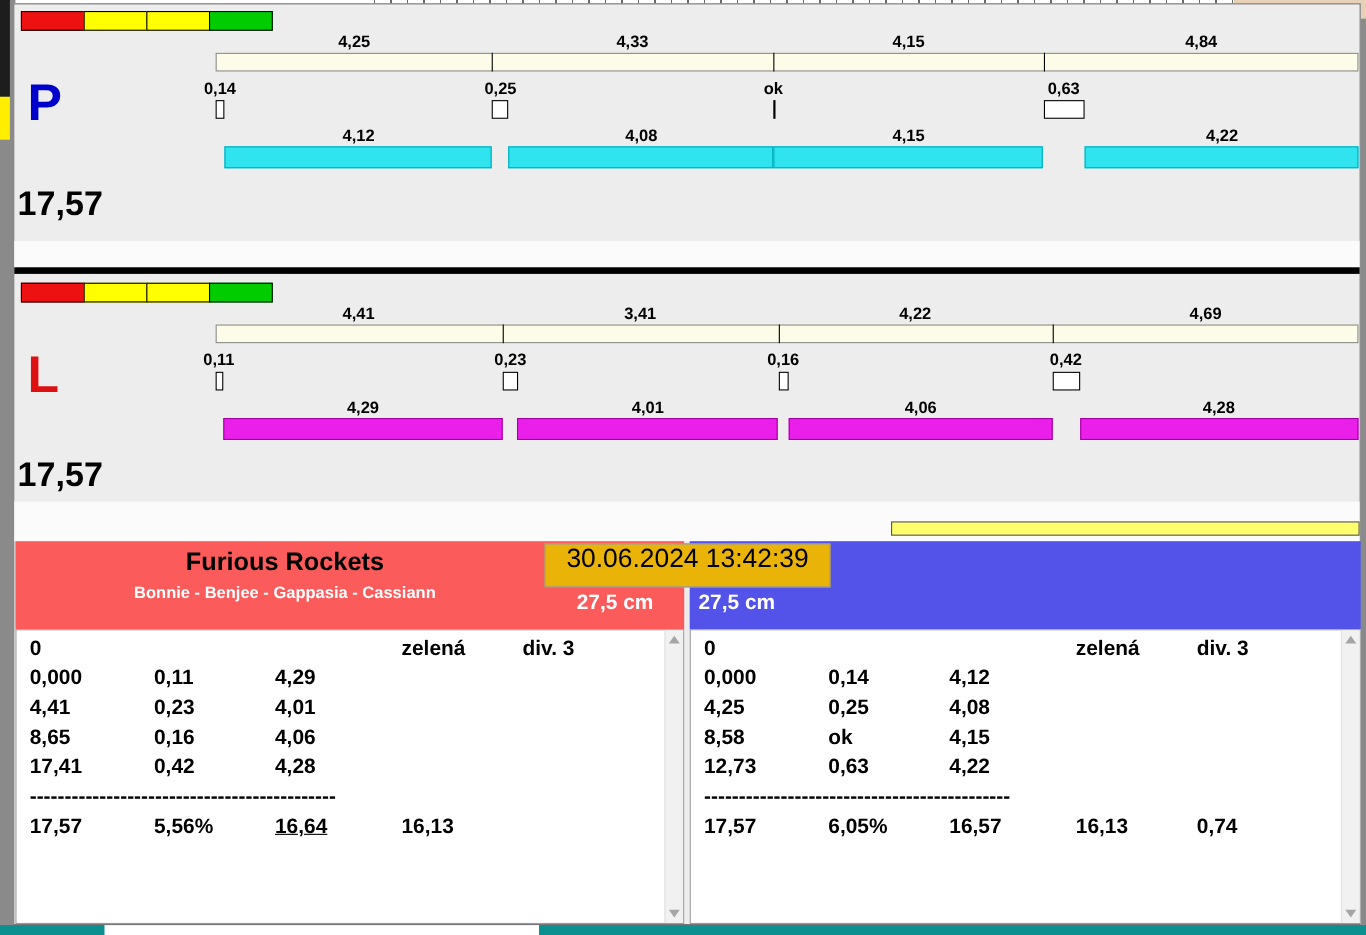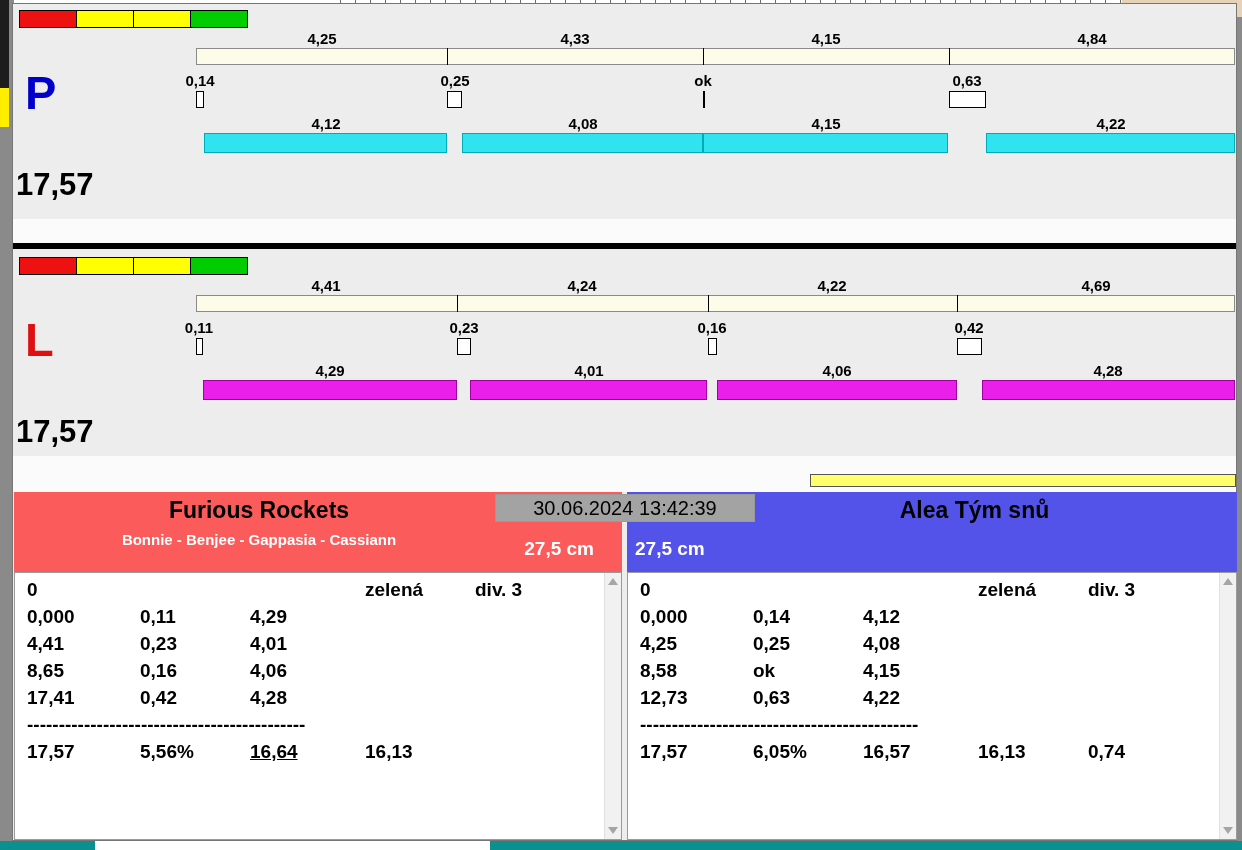--- a/index.html
+++ b/index.html
@@ -46,22 +46,22 @@
   #headL { left:14px;  width:608px;padding-left:12px; }
   #headR { left:627px; width:610px; }
   .team-name    { margin-top:5px; font-size:23px; font-weight:bold; text-align:center; color:#000; white-space:nowrap; }
   .team-members { margin-top:7px; font-size:15px; font-weight:bold; text-align:center; color:#fff; white-space:nowrap; }
   #headL .team-name, #headL .team-members { padding-right:130px; }
   #headR .team-name, #headR .team-members { padding-left:85px; }
   .team-height { position:absolute; top:46px; font-size:19px; font-weight:bold; color:#fff; }
   #headL .team-height { right:28px; }
   #headR .team-height { left:8px; }
 
-  .timestamp { position:absolute; left:495px; top:494px; width:260px; height:28px; background:#a3a3a3;
-               border:1px solid #999; font-size:20px; text-align:center; line-height:26px; color:#000; }
+  .timestamp { position:absolute; left:495px; top:494px; width:260px; height:40px; background:#eab308;
+               border:1px solid #999; font-size:24px; text-align:center; line-height:26px; color:#000; }
 
   .team-data { position:absolute; top:572px; height:268px; background:#fff; border:1px solid #9a9a9a; }
   #dataL { left:14px;  width:608px; }
   #dataR { left:627px; width:610px; }
   .rows { position:absolute; left:0; top:6px; right:18px; bottom:0; overflow:hidden; }
   .data-row { position:relative; height:27px; font-size:19px; font-weight:bold; color:#000; white-space:nowrap; }
   .cell { position:absolute; top:0; }
   .divider-row { padding-left:12px; }
 
   .scrollbar { position:absolute; right:0; top:0; bottom:0; width:17px; background:#f1f1f1;
@@ -135,21 +135,21 @@
         <div class="light" style="background: rgb(255, 255, 0);"></div>
         <div class="light" style="background: rgb(0, 204, 0);"></div>
       </div>
     <div class="lane-letter" style="color: rgb(221, 17, 17);">L</div>
     <div class="chart" id="chart1">
         <div class="split-bar" style="left: 184px; width: 1039px;"></div>
         <div class="split-tick" style="left: 445px;"></div>
         <div class="split-tick" style="left: 696px;"></div>
         <div class="split-tick" style="left: 945px;"></div>
         <div class="chart-label" style="left: 314px; top: 27px;">4,41</div>
-        <div class="chart-label" style="left: 570px; top: 27px;">4,24</div>
+        <div class="chart-label" style="left: 570px; top: 27px;">3,41</div>
         <div class="chart-label" style="left: 820px; top: 27px;">4,22</div>
         <div class="chart-label" style="left: 1084px; top: 27px;">4,69</div>
         <div class="chart-label" style="left: 187px; top: 69px;">0,11</div>
         <div class="chart-label" style="left: 452px; top: 69px;">0,23</div>
         <div class="chart-label" style="left: 700px; top: 69px;">0,16</div>
         <div class="chart-label" style="left: 957px; top: 69px;">0,42</div>
         <div class="exch-box" style="left: 184px; width: 7px;"></div>
         <div class="exch-box" style="left: 445px; width: 14px;"></div>
         <div class="exch-box" style="left: 696px; width: 9px;"></div>
         <div class="exch-box" style="left: 945px; width: 25px;"></div>
@@ -167,21 +167,20 @@
 
   <div class="strip-white"></div>
   <div class="yellow-bar"></div>
 
   <div class="team-header" id="headL" style="background: rgb(251, 91, 91);">
     <div class="team-name">Furious Rockets</div>
     <div class="team-members">Bonnie - Benjee - Gappasia - Cassiann</div>
     <div class="team-height">27,5 cm</div>
   </div>
   <div class="team-header" id="headR" style="background: rgb(83, 83, 234);">
-    <div class="team-name">Alea Tým snů</div>
     <div class="team-height">27,5 cm</div>
   </div>
 
   <div class="timestamp">30.06.2024 13:42:39</div>
 
   <div class="team-data" id="dataL">
     <div class="rows" id="rows0">
         <div class="data-row">
           <span class="cell" style="left: 12px;">0</span>
           <span class="cell" style="left: 350px;">zelená</span>

